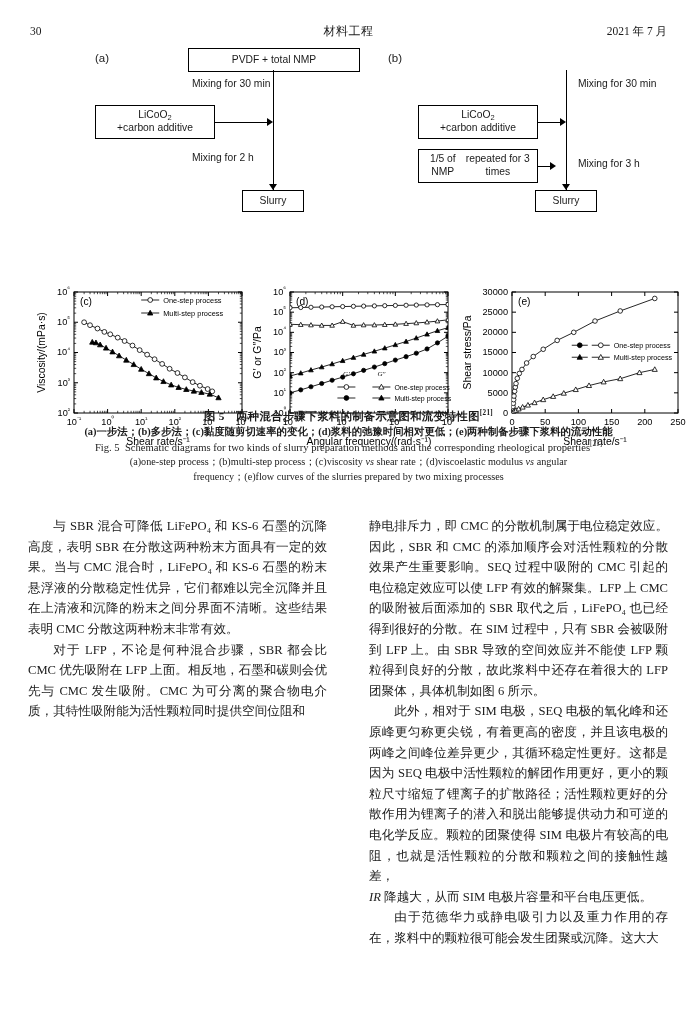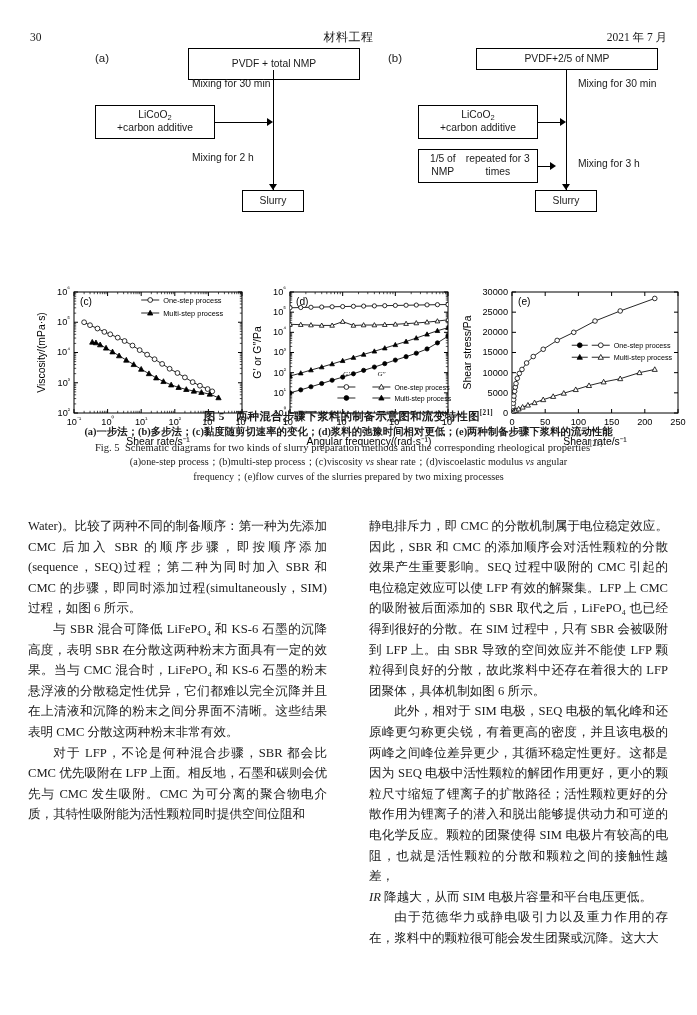--- a/index.html
+++ b/index.html
@@ -8,21 +8,21 @@
     background:#ffffff;
     font-family:"Liberation Serif", serif;
     color:#1a1a1a;
     position:relative;
     overflow:hidden;
   }
   .page { position:relative; width:697px; height:1015px; }
 
   
   .runhead {
-    position:absolute; left:0; top:28px; width:697px; height:18px;
+    position:absolute; left:0; top:22px; width:697px; height:18px;
     display:flex; align-items:center;
   }
   .runhead .rh-left   { position:absolute; left:30px;  font-size:11.5px; }
   .runhead .rh-center { position:absolute; left:0; width:697px; text-align:center;
                         font-size:12px; letter-spacing:.5px; }
   .runhead .rh-right  { position:absolute; right:30px; font-size:11.5px; }
 
   
   .figure { position:absolute; left:0; top:48px; width:697px; }
 
@@ -109,21 +109,21 @@
     <span class="rh-right">2021 年 7 月</span>
   </div>
 
   <div class="figure">
 
     <div class="flow">
 
       <div class="panel-a">
         <span class="plabel" style="left:0; top:4px;">(a)</span>
 
-        <div class="fbox" style="left:93px; top:0px; width:172px; height:32px;">
+        <div class="fbox" style="left:93px; top:0px; width:172px; height:24px;">
           <span>PVDF + total NMP</span>
         </div>
 
         <div class="vline" style="left:178px; top:22px; height:120px;"></div>
         <div class="arrow-d" style="left:174px; top:136px;"></div>
 
         <span class="ftext" style="left:97px; top:30px;">Mixing for 30 min</span>
 
         <div class="fbox" style="left:0px; top:57px; width:120px; height:34px; flex-direction:column;">
           <span><span>LiCoO</span><sub class="sb">2</sub></span>
@@ -135,23 +135,20 @@
         <span class="ftext" style="left:97px; top:104px;">Mixing for 2 h</span>
 
         <div class="fbox" style="left:147px; top:142px; width:62px; height:22px;">
           <span>Slurry</span>
         </div>
       </div>
 
       <div class="panel-b">
         <span class="plabel" style="left:0; top:4px;">(b)</span>
 
-        <div class="fbox" style="left:88px; top:0px; width:182px; height:22px;">
-          <span>PVDF+2/5 of NMP</span>
-        </div>
 
         <div class="vline" style="left:178px; top:22px; height:120px;"></div>
         <div class="arrow-d" style="left:174px; top:136px;"></div>
 
         <span class="ftext" style="left:190px; top:30px;">Mixing for 30 min</span>
 
         <div class="fbox" style="left:30px; top:57px; width:120px; height:34px; flex-direction:column;">
           <span><span>LiCoO</span><sub class="sb">2</sub></span>
           <span>+carbon additive</span>
         </div>
@@ -805,21 +802,20 @@
     </div>
     <div class="cap-line cap-en-sub">
       <span>(a)one-step process；(b)multi-step process；(c)viscosity </span><i>vs</i><span> shear rate；(d)viscoelastic modulus </span><i>vs</i><span> angular</span>
     </div>
     <div class="cap-line cap-en-sub">frequency；(e)flow curves of the slurries prepared by two mixing processes</div>
   </div>
 
   <div class="body">
 
     <div class="col col-left">
-      <p class="para">Water)。比较了两种不同的制备顺序：第一种为先添加 CMC 后加入 SBR 的顺序步骤，即按顺序添加(sequence，SEQ)过程；第二种为同时加入 SBR 和 CMC 的步骤，即同时添加过程(simultaneously，SIM)过程，如图 6 所示。</p>
       <p class="para indent">与 SBR 混合可降低 LiFePO₄ 和 KS-6 石墨的沉降高度，表明 SBR 在分散这两种粉末方面具有一定的效果。当与 CMC 混合时，LiFePO₄ 和 KS-6 石墨的粉末悬浮液的分散稳定性优异，它们都难以完全沉降并且在上清液和沉降的粉末之间分界面不清晰。这些结果表明 CMC 分散这两种粉末非常有效。</p>
       <p class="para indent">对于 LFP，不论是何种混合步骤，SBR 都会比 CMC 优先吸附在 LFP 上面。相反地，石墨和碳则会优先与 CMC 发生吸附。CMC 为可分离的聚合物电介质，其特性吸附能为活性颗粒同时提供空间位阻和</p>
     </div>
 
     <div class="col col-right">
       <p class="para">静电排斥力，即 CMC 的分散机制属于电位稳定效应。因此，SBR 和 CMC 的添加顺序会对活性颗粒的分散效果产生重要影响。SEQ 过程中吸附的 CMC 引起的电位稳定效应可以使 LFP 有效的解聚集。LFP 上 CMC 的吸附被后面添加的 SBR 取代之后，LiFePO₄ 也已经得到很好的分散。在 SIM 过程中，只有 SBR 会被吸附到 LFP 上。由 SBR 导致的空间效应并不能使 LFP 颗粒得到良好的分散，故此浆料中还存在着很大的 LFP 团聚体，具体机制如图 6 所示。</p>
       <p class="para indent">此外，相对于 SIM 电极，SEQ 电极的氧化峰和还原峰更匀称更尖锐，有着更高的密度，并且该电极的两峰之间峰位差异更少，其循环稳定性更好。这都是因为 SEQ 电极中活性颗粒的解团作用更好，更小的颗粒尺寸缩短了锂离子的扩散路径；活性颗粒更好的分散作用为锂离子的潜入和脱出能够提供动力和可逆的电化学反应。颗粒的团聚使得 SIM 电极片有较高的电阻，也就是活性颗粒的分散和颗粒之间的接触性越差，</p>
       <p class="para">
         <i class="it">IR</i><span> 降越大，从而 SIM 电极片容量和平台电压更低。</span>
       </p>

